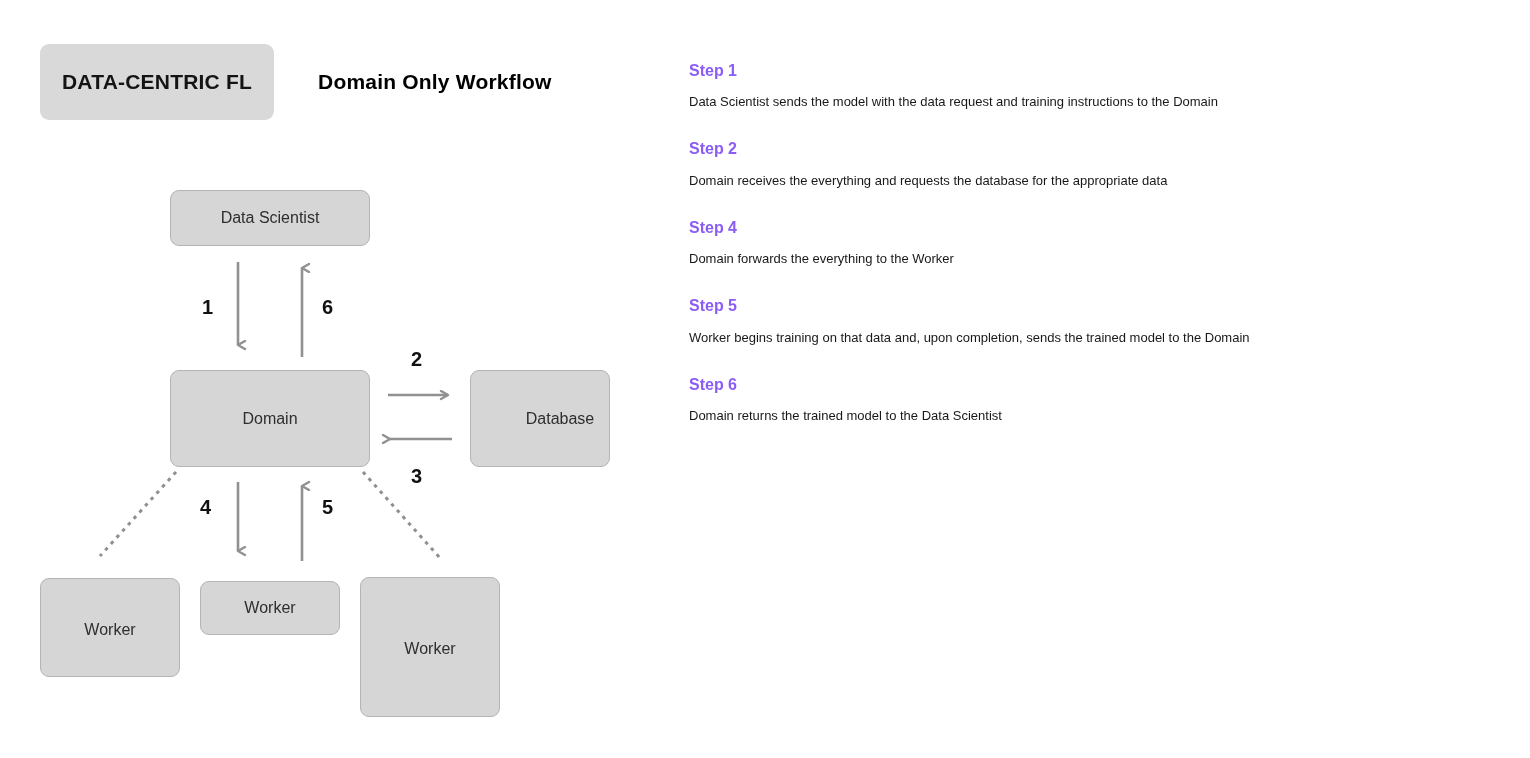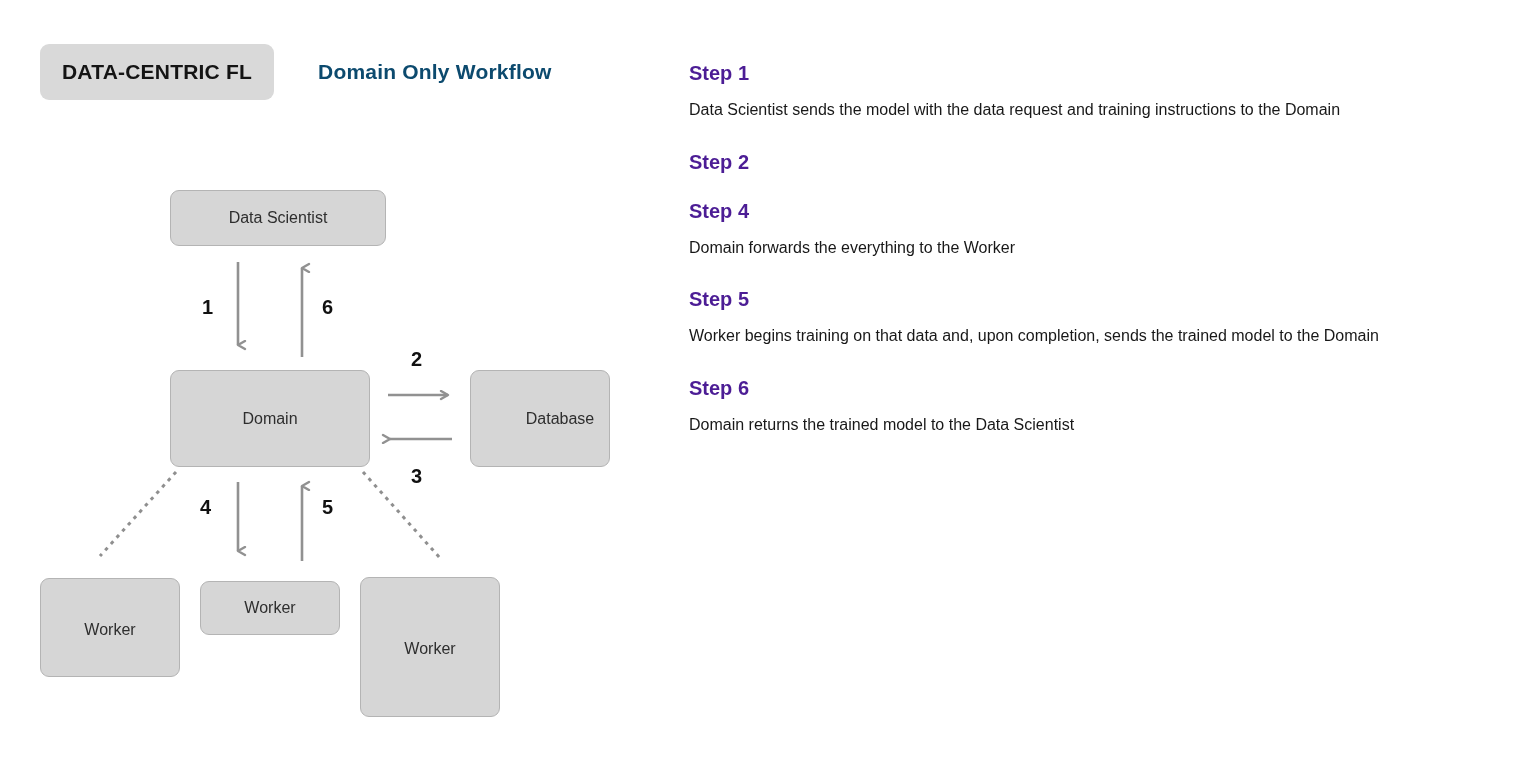--- a/index.html
+++ b/index.html
@@ -22,31 +22,31 @@
     left: 40px;
     top: 44px;
     display: flex;
     align-items: center;
     gap: 0px;
   }
   .tab {
     font-size: 21px;
     font-weight: bold;
     letter-spacing: 0.2px;
-    padding: 16px 22px;
+    padding: 26px 22px;
     border-radius: 9px;
     white-space: nowrap;
   }
   .tab.active {
     background: #d9d9d9;
     color: #141414;
   }
   .tab.inactive {
     background: transparent;
-    color: #0c4a6e;
+    color: #000000;
     margin-left: 22px;
   }
 
   
   .diagram {
     position: absolute;
     left: 0;
     top: 0;
     width: 660px;
     height: 758px;
@@ -57,21 +57,21 @@
     border: 1px solid #b4b4b4;
     border-radius: 9px;
     display: flex;
     align-items: center;
     justify-content: center;
     font-size: 16px;
     color: #2e2e2e;
     box-sizing: border-box;
   }
 
-  #node-data-scientist { left: 170px; top: 190px; width: 216px; height: 56px; }
+  #node-data-scientist { left: 170px; top: 190px; width: 200px; height: 56px; }
   #node-domain         { left: 170px; top: 370px; width: 200px; height: 97px; }
   #node-database       { left: 470px; top: 370px; width: 140px; height: 97px; padding-left: 40px; }
   #node-worker-left    { left: 40px;  top: 578px; width: 140px; height: 99px; }
   #node-worker-mid     { left: 200px; top: 581px; width: 140px; height: 54px; }
   #node-worker-right   { left: 360px; top: 577px; width: 140px; height: 140px; }
 
   
   #node-worker-left  .node-label { transform: translateY(2px); }
   #node-worker-right .node-label { transform: translateY(2px); }
 
@@ -101,28 +101,28 @@
   
   .steps {
     position: absolute;
     left: 689px;
     top: 62px;
     width: 790px;
   }
   .step { margin-bottom: 26px; }
   .step:last-child { margin-bottom: 16px; }
   .step-title {
-    font-size: 20px;
+    font-size: 16px;
     font-weight: bold;
-    color: #4c1d95;
+    color: #8b5cf6;
     margin: 0 0 10px 0;
     line-height: 1.15;
   }
   .step-body {
-    font-size: 16px;
+    font-size: 13px;
     color: #181818;
     line-height: 1.85;
     margin: 0;
     max-width: 760px;
   }
 </style>
 </head>
 <body>
 
 <div class="tabbar">
@@ -199,20 +199,21 @@
 
 <div class="steps">
 
   <div class="step">
     <p class="step-title">Step 1</p>
     <p class="step-body">Data Scientist sends the model with the data request and training instructions to the Domain</p>
   </div>
 
   <div class="step">
     <p class="step-title">Step 2</p>
+    <p class="step-body">Domain receives the everything and requests the database for the appropriate data</p>
   </div>
 
 
   <div class="step">
     <p class="step-title">Step 4</p>
     <p class="step-body">Domain forwards the everything to the Worker</p>
   </div>
 
   <div class="step">
     <p class="step-title">Step 5</p>

